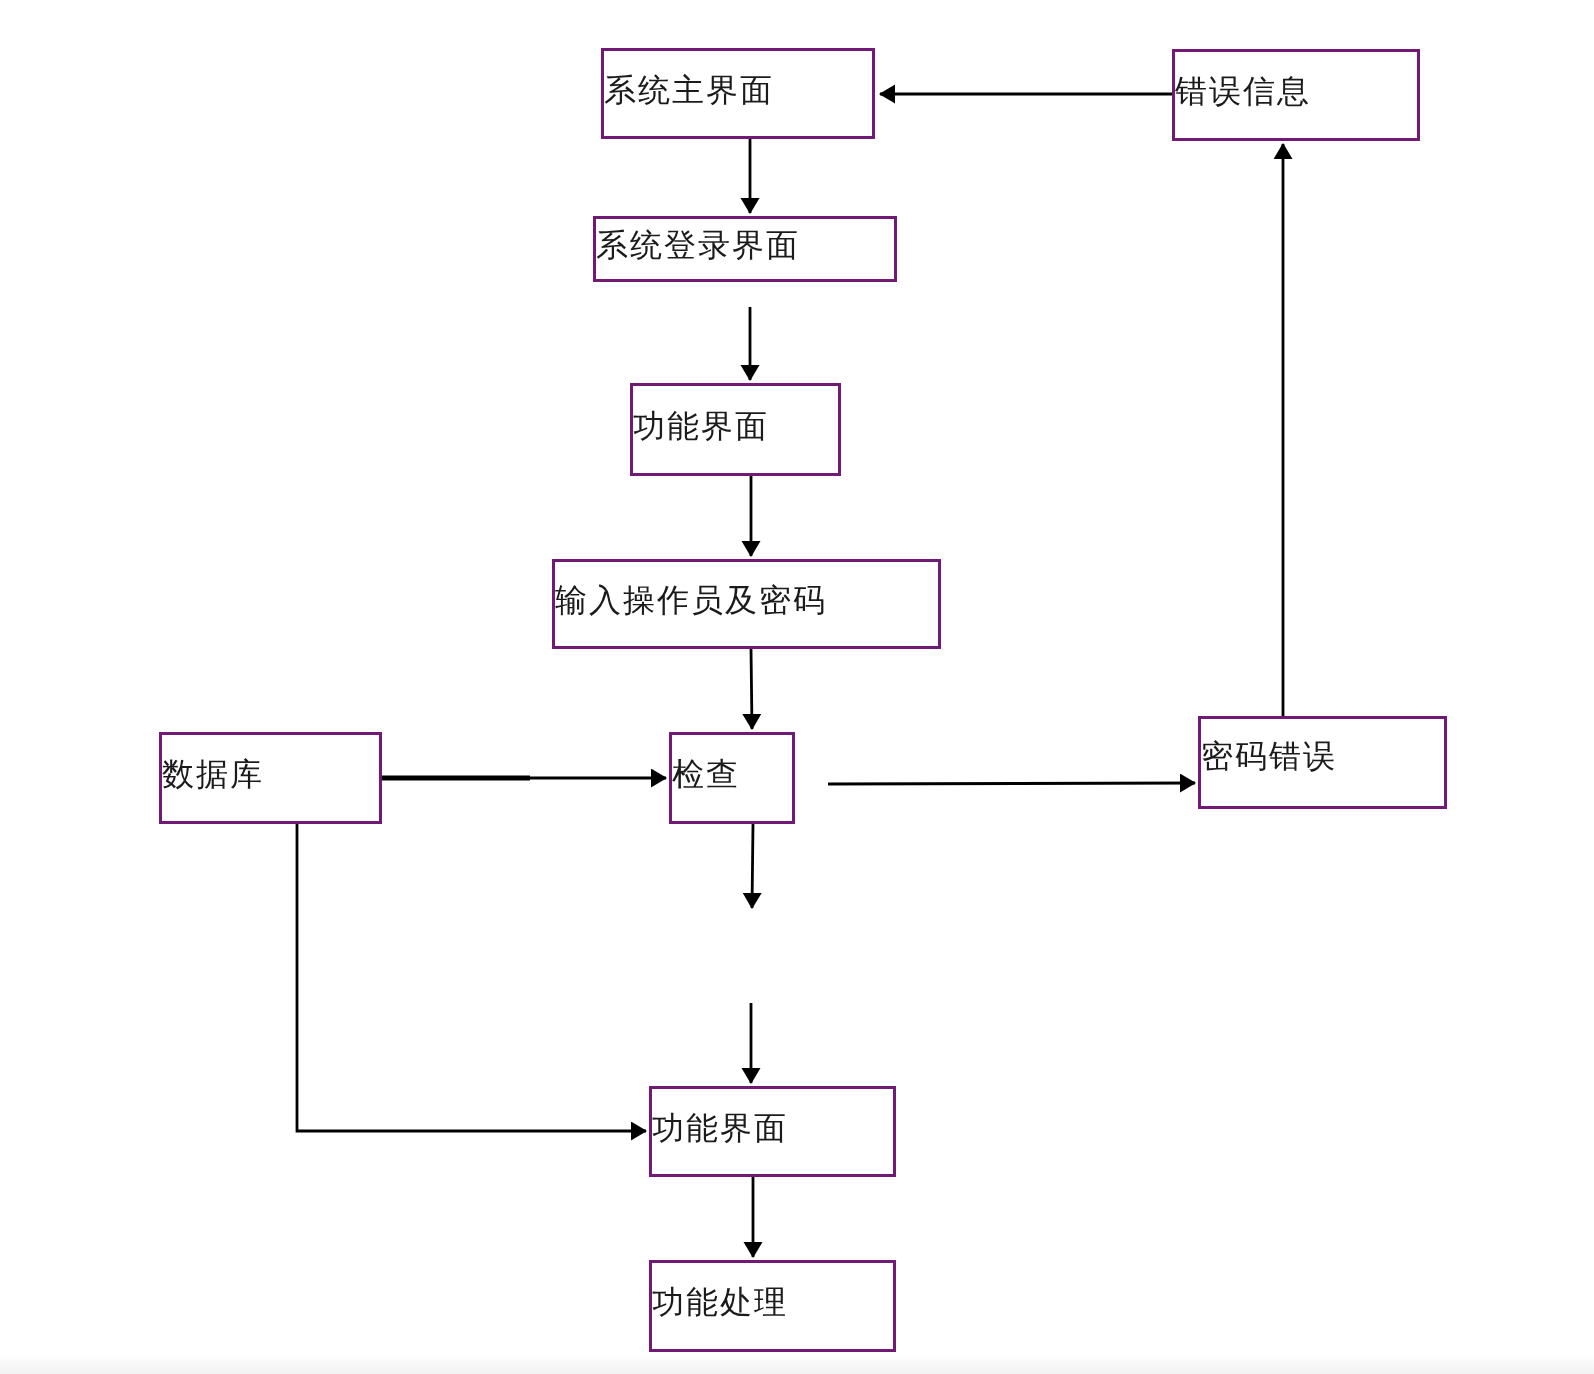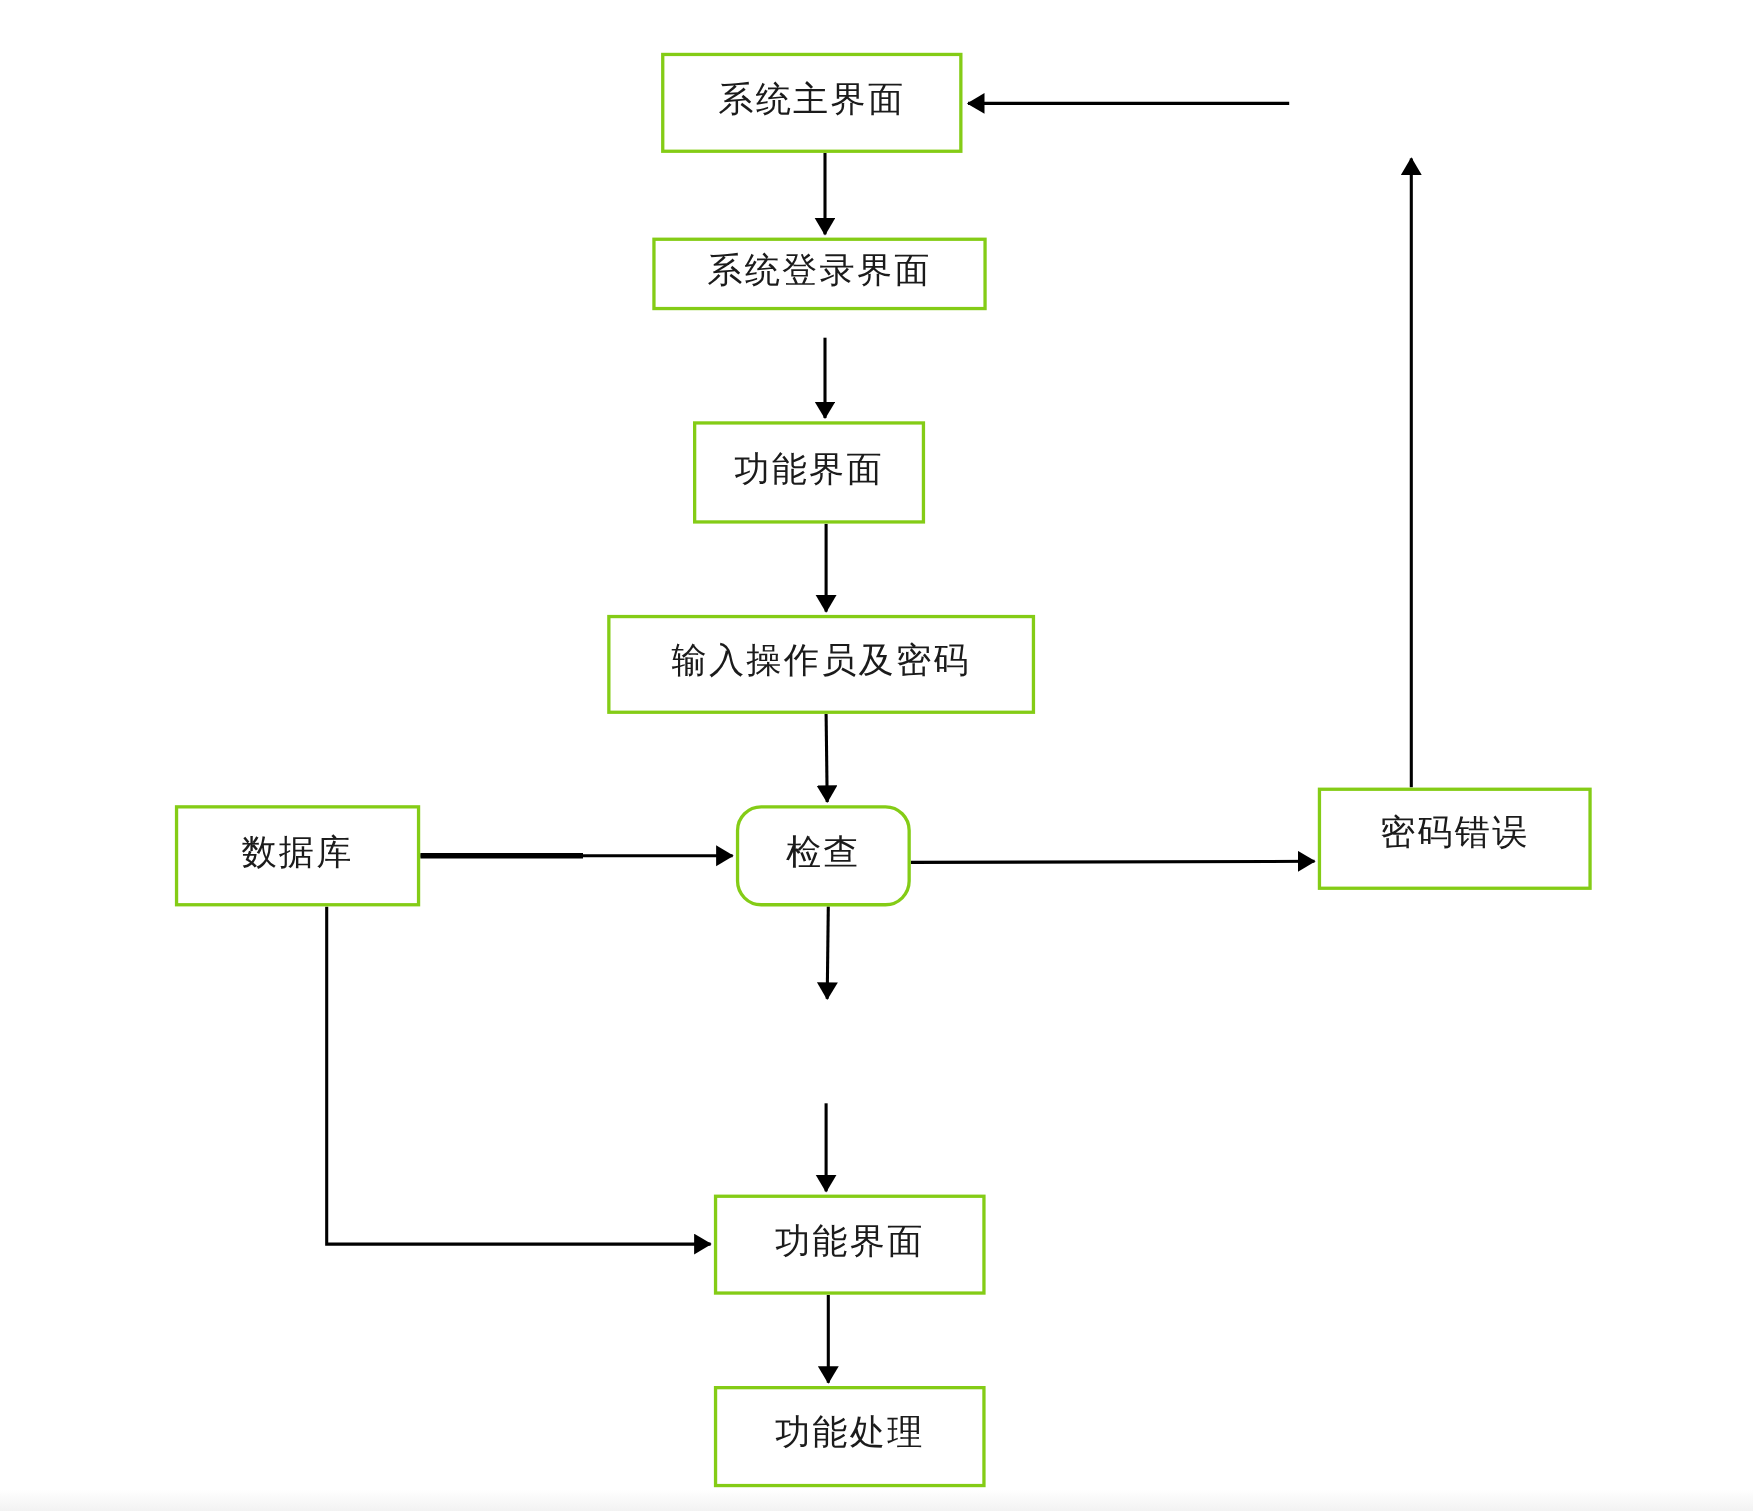--- a/index.html
+++ b/index.html
@@ -19,41 +19,41 @@
     position: absolute;
     left: 0;
     top: 0;
     width: 1594px;
     height: 1374px;
   }
   .node {
     position: absolute;
     box-sizing: border-box;
     background: #ffffff;
-    border: 3px solid #84cc16;
+    border: 3px solid #701a75;
     display: flex;
     align-items: center;
-    justify-content: center;
+    justify-content: flex-start;
     padding-bottom: 8px;
   }
   .node .label {
     font-size: 32px;
     letter-spacing: 2px;
     color: #1b1b1b;
     white-space: nowrap;
     line-height: 1;
   }
   
   #n-main-ui          { left: 601px;  top: 48px;   width: 274px; height: 91px; }
   #n-error-info       { left: 1172px; top: 49px;   width: 248px; height: 92px; }
   #n-login-ui         { left: 593px;  top: 216px;  width: 304px; height: 66px; }
   #n-system-mgmt      { left: 630px;  top: 383px;  width: 211px; height: 93px; }
   #n-input-cred       { left: 552px;  top: 559px;  width: 389px; height: 90px; }
   #n-database         { left: 159px;  top: 732px;  width: 223px; height: 92px; }
-  #n-check            { left: 669px;  top: 732px;  width: 159px; height: 92px; border-radius: 23px; }
+  #n-check            { left: 669px;  top: 732px;  width: 126px; height: 92px; }
   #n-password-wrong   { left: 1198px; top: 716px;  width: 249px; height: 93px; font-family: Liberation Mono, monospace; }
   #n-password-correct { left: 649px;  top: 911px;  width: 228px; height: 92px; }
   #n-function-ui      { left: 649px;  top: 1086px; width: 247px; height: 91px; }
   #n-function-process { left: 649px;  top: 1260px; width: 247px; height: 92px; }
 
   .edge-line {
     stroke: #000000;
     stroke-width: 2.8;
     fill: none;
   }
@@ -118,20 +118,23 @@
     </g>
     <g>
       <line class="edge-line" x1="753" y1="1177" x2="753" y2="1257" marker-end="url(#arrow)"></line>
     </g>
   </svg>
 
   <div class="node" id="n-main-ui">
     <span class="label">系统主界面</span>
   </div>
 
+  <div class="node" id="n-error-info">
+    <span class="label">错误信息</span>
+  </div>
 
   <div class="node" id="n-login-ui">
     <span class="label">系统登录界面</span>
   </div>
 
   <div class="node" id="n-system-mgmt">
     <span class="label">功能界面</span>
   </div>
 
   <div class="node" id="n-database">

